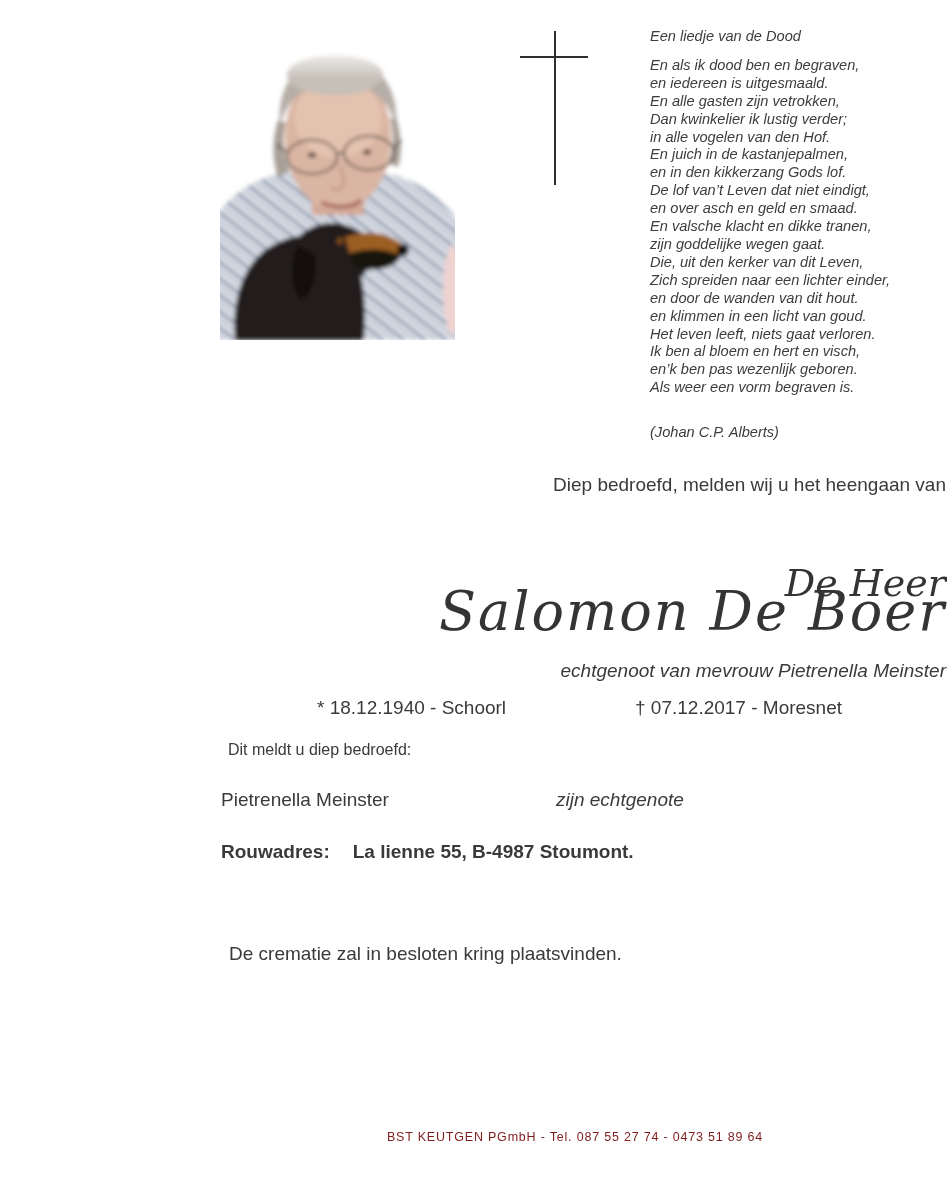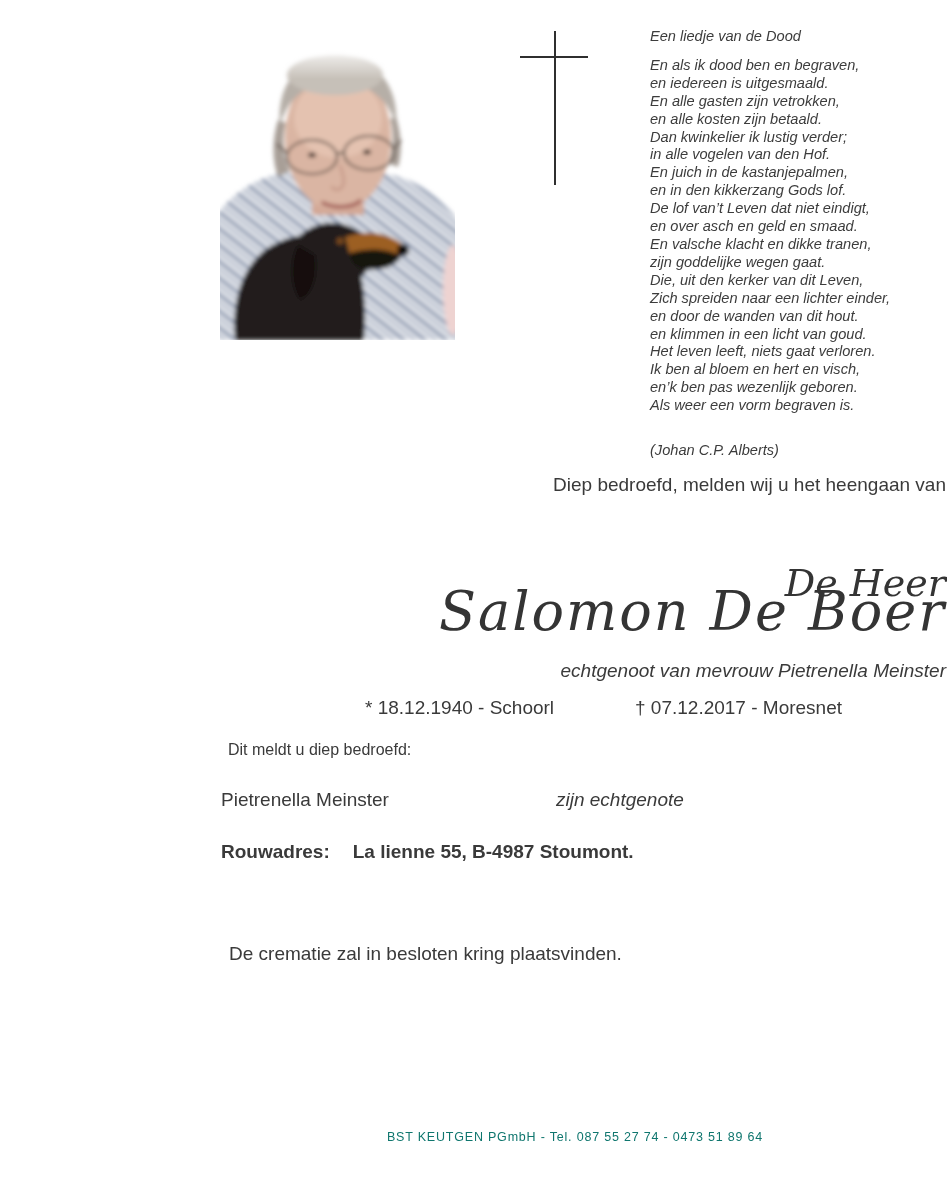--- a/index.html
+++ b/index.html
@@ -26,33 +26,33 @@
   .poem-attr{margin-top:27px;}
 
   
   .colc{left:220px;width:726px;text-align:right;}
   .intro{top:474px;font-size:19px;}
   .script{font-family:"DejaVu Serif",serif;font-style:italic;color:#343434;}
   .salutation{top:537px;font-size:38px;margin-top:24px;}
   .name{top:580px;font-size:54px;letter-spacing:2px;}
   .spouse{top:660px;font-size:19px;font-style:italic;}
 
-  .birth{left:317px;top:697px;font-size:19px;margin-left:48px;}
+  .birth{left:317px;top:697px;font-size:19px;}
   .death{left:635px;top:697px;font-size:19px;}
 
   .family-heading{left:228px;top:741px;font-size:16px;}
   .mourner{left:221px;top:789px;font-size:19px;}
   .relation{left:556px;top:789px;font-size:19px;font-style:italic;}
 
   .rouwadres{left:221px;top:841px;font-size:19px;font-weight:bold;}
   .rouwadres-label{display:inline-block;margin-right:23px;}
   .cremation{left:221px;top:943px;font-size:19px;margin-left:8px;}
 
   .footer{left:203px;top:1130px;width:744px;text-align:center;
-    font-size:12.5px;letter-spacing:0.8px;color:#0f766e;}
+    font-size:12.5px;letter-spacing:0.8px;color:#7f1d1d;}
 </style>
 </head>
 <body>
 
 <div class="abs photo">
   <svg width="235" height="295" viewBox="0 0 235 295">
     <defs>
       <filter id="ph-blur" x="-15%" y="-15%" width="130%" height="130%">
         <feGaussianBlur stdDeviation="2.2"></feGaussianBlur>
       </filter>
@@ -112,21 +112,20 @@
 <div>
   <div class="abs cross-v"></div>
   <div class="abs cross-h"></div>
 </div>
 
 <div class="abs poem">
   <div class="poem-title">Een liedje van de Dood</div>
   <div class="poem-line">En als ik dood ben en begraven,</div>
   <div class="poem-line">en iedereen is uitgesmaald.</div>
   <div class="poem-line">En alle gasten zijn vetrokken,</div>
-  <div class="poem-line">en alle kosten zijn betaald.</div>
   <div class="poem-line">Dan kwinkelier ik lustig verder;</div>
   <div class="poem-line">in alle vogelen van den Hof.</div>
   <div class="poem-line">En juich in de kastanjepalmen,</div>
   <div class="poem-line">en in den kikkerzang Gods lof.</div>
   <div class="poem-line">De lof van’t Leven dat niet eindigt,</div>
   <div class="poem-line">en over asch en geld en smaad.</div>
   <div class="poem-line">En valsche klacht en dikke tranen,</div>
   <div class="poem-line">zijn goddelijke wegen gaat.</div>
   <div class="poem-line">Die, uit den kerker van dit Leven,</div>
   <div class="poem-line">Zich spreiden naar een lichter einder,</div>

